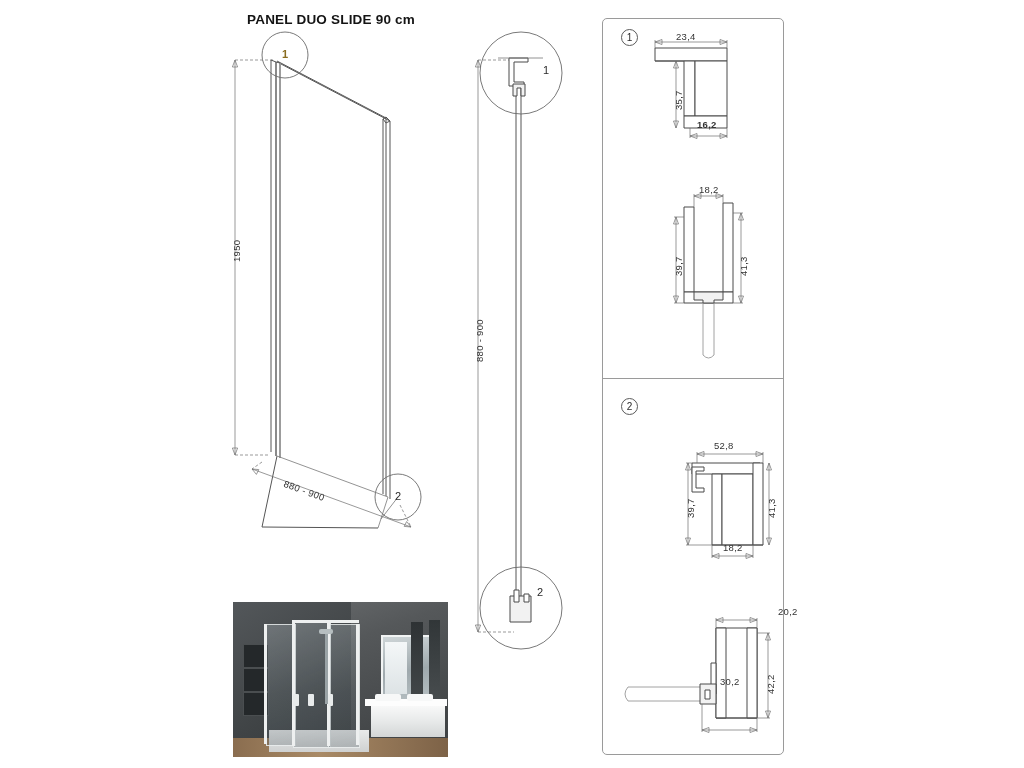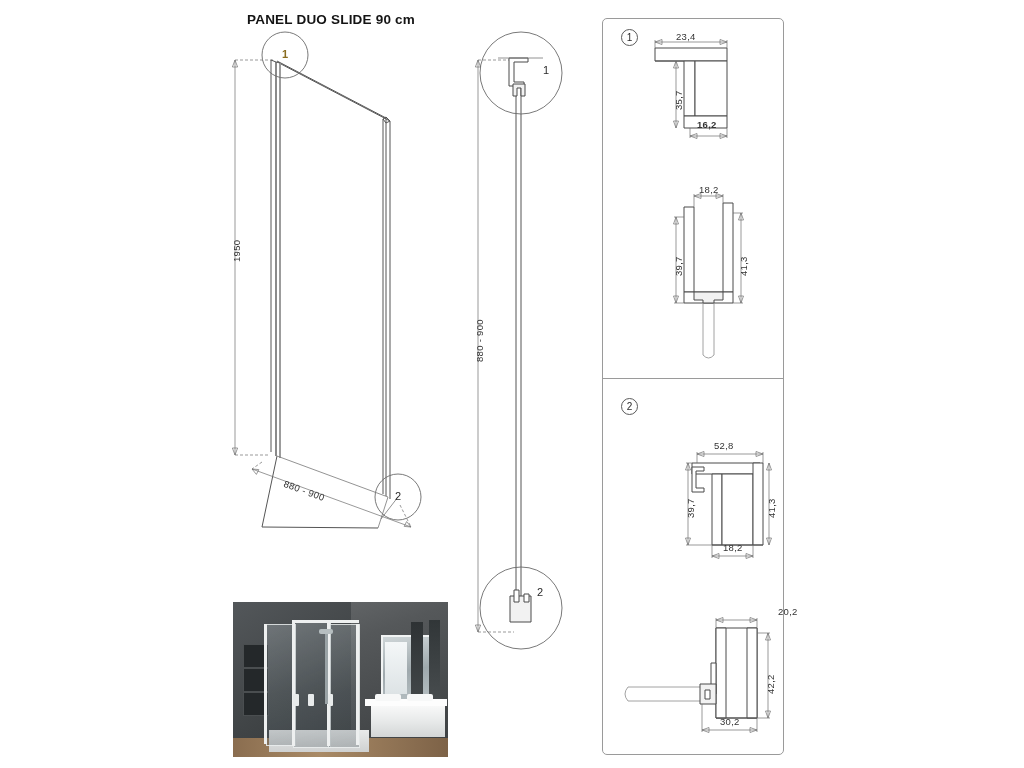--- a/index.html
+++ b/index.html
@@ -315,21 +315,21 @@
 
     <path class="ln-dim" d="M702 730 L757 730"></path>
     <path class="ln-dim" d="M702 730 l7 -2.5 l0 5 z" fill="#6d6d6d" stroke="none"></path>
     <path class="ln-dim" d="M757 730 l-7 -2.5 l0 5 z" fill="#6d6d6d" stroke="none"></path>
     <path class="ln-dim" d="M702 704 L702 732"></path>
     <path class="ln-dim" d="M757 718 L757 732"></path>
   </svg>
 
   <div class="lbl lbl-dim" style="left:754px;top:606px;margin-left:24px;">20,2</div>
   <div class="lbl lbl-dim lbl-rot" style="left:765px;top:694px;">42,2</div>
-  <div class="lbl lbl-dim" style="left:720px;top:716px;">30,2</div>
+  <div class="lbl lbl-dim" style="left:720px;top:676px;">30,2</div>
 
   <div class="photo">
     <div class="ph ph-wall"></div>
     <div class="ph ph-wall2"></div>
 
     <div class="ph ph-niche" style="left:10px;top:42px;width:24px;height:22px;"></div>
     <div class="ph ph-niche" style="left:10px;top:66px;width:24px;height:22px;"></div>
     <div class="ph ph-niche" style="left:10px;top:90px;width:24px;height:22px;"></div>
 
     <div class="ph ph-floor"></div>

